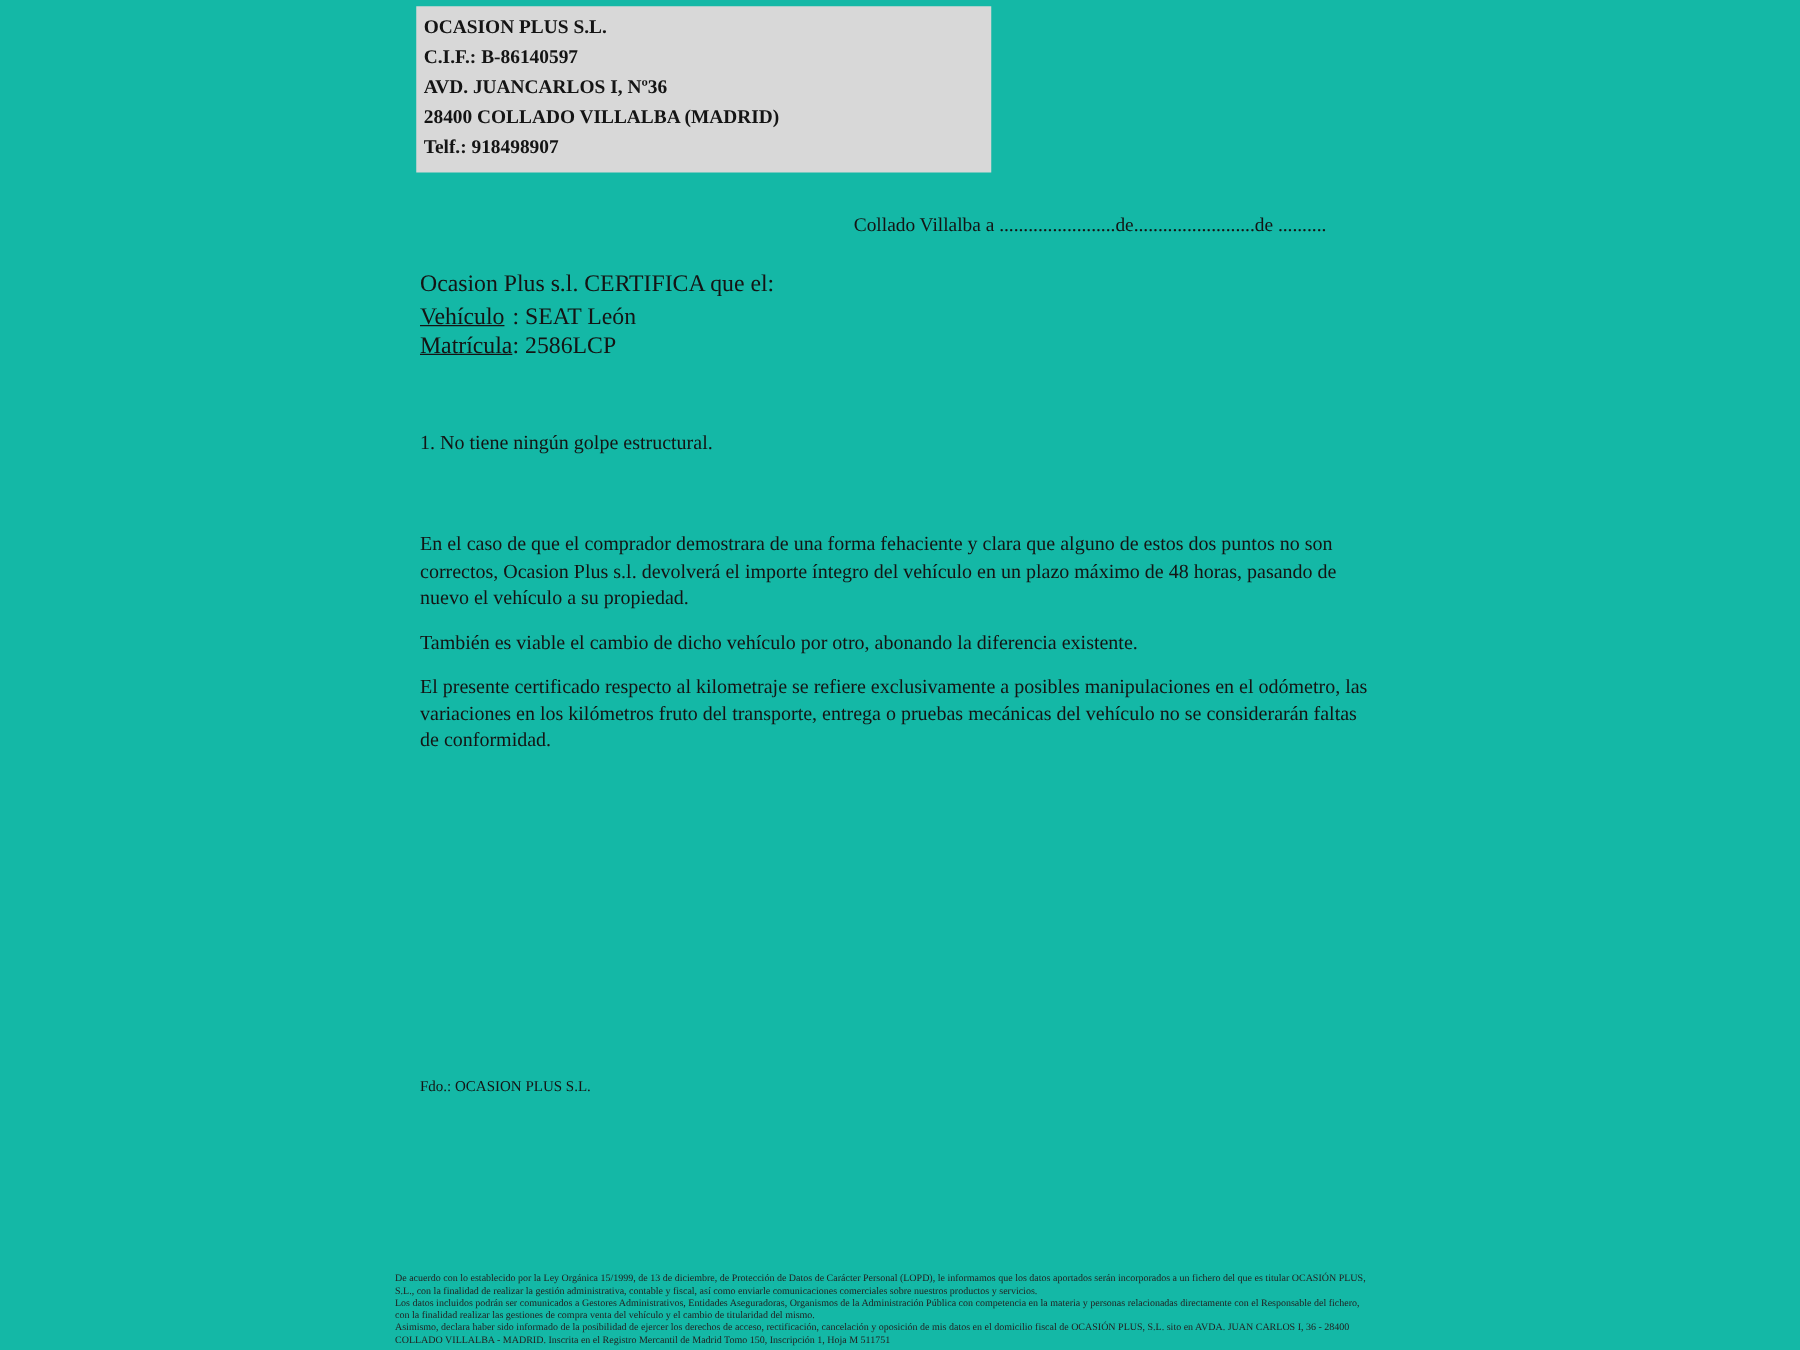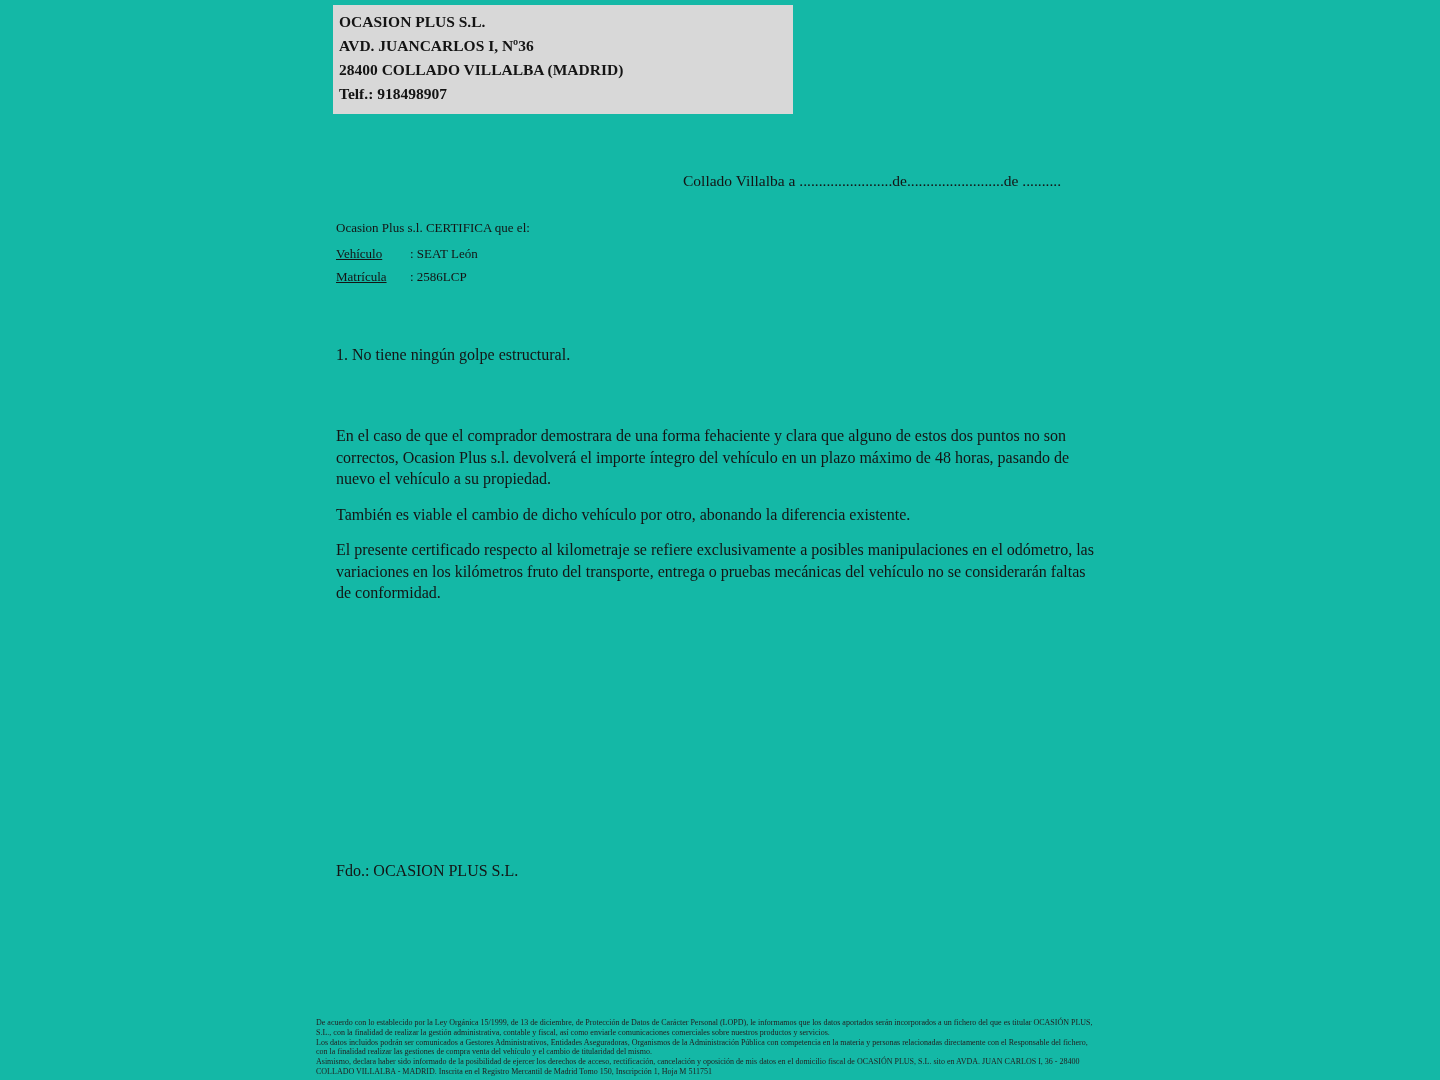--- a/index.html
+++ b/index.html
@@ -35,21 +35,21 @@
     position: absolute;
     left: 683px;
     top: 172px;
     font-size: 15.5px;
     white-space: nowrap;
   }
   .certifica {
     position: absolute;
     left: 336px;
     top: 216px;
-    font-size: 13px;
+    font-size: 19px;
     line-height: 23px;
   }
   .cert-intro { margin-bottom: 3px; }
   .cert-row { white-space: nowrap; }
   .cert-label {
     display: inline-block;
     min-width: 74px;
     text-decoration: underline;
   }
   .points {
@@ -71,40 +71,41 @@
     font-size: 16px;
   }
   .para {
     margin: 0 0 14px 0;
     line-height: 21.5px;
   }
   .signature {
     position: absolute;
     left: 336px;
     top: 862px;
-    font-size: 16px;
+    font-size: 12px;
   }
   .legal {
     position: absolute;
     left: 316px;
     top: 1018px;
     width: 782px;
     font-size: 8px;
     line-height: 9.8px;
     color: #222222;
   }
   .legal p { margin: 0; }
 </style>
 </head>
 <body>
 
 <div class="page">
 
   <div class="header-box">
     <div class="line">OCASION PLUS S.L.</div>
+    <div class="line">C.I.F.: B-86140597</div>
     <div class="line">AVD. JUANCARLOS I, Nº36</div>
     <div class="line">28400 COLLADO VILLALBA (MADRID)</div>
     <div class="line">Telf.: 918498907</div>
   </div>
 
   <div class="date-line">Collado Villalba a ........................de.........................de ..........</div>
 
   <div class="certifica">
     <div class="cert-intro">Ocasion Plus s.l. CERTIFICA que el:</div>
     <div class="cert-row">

